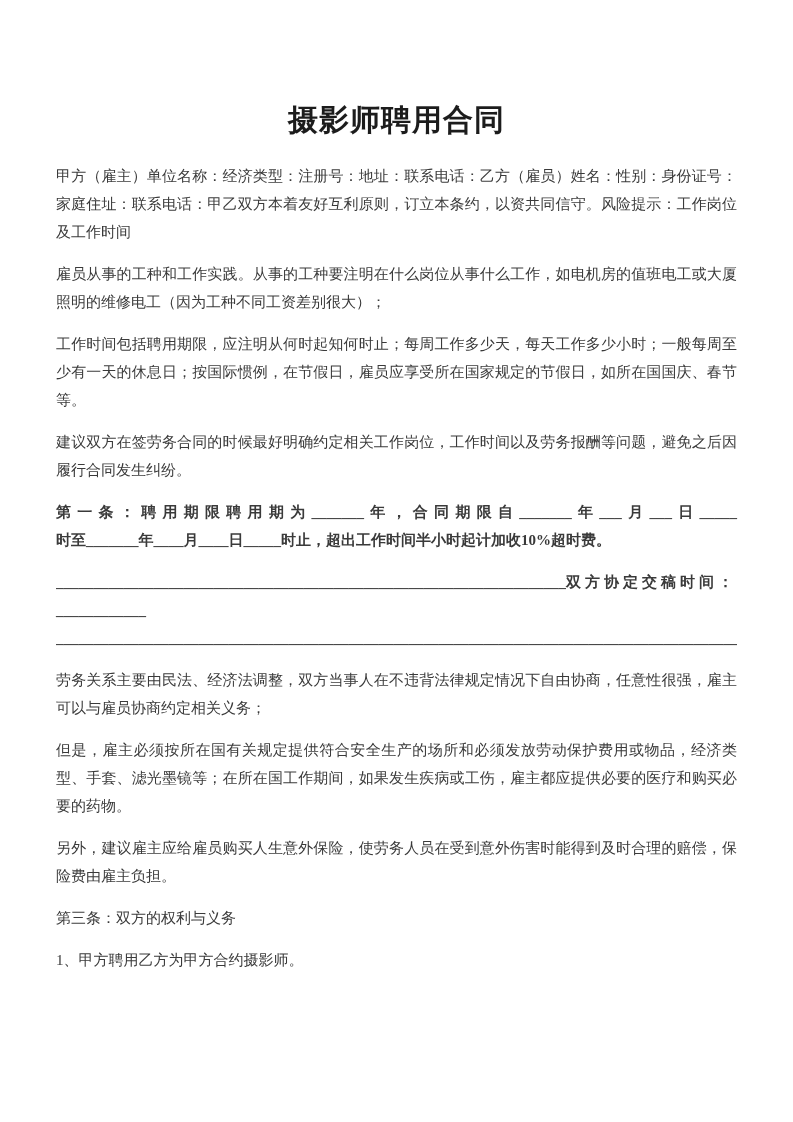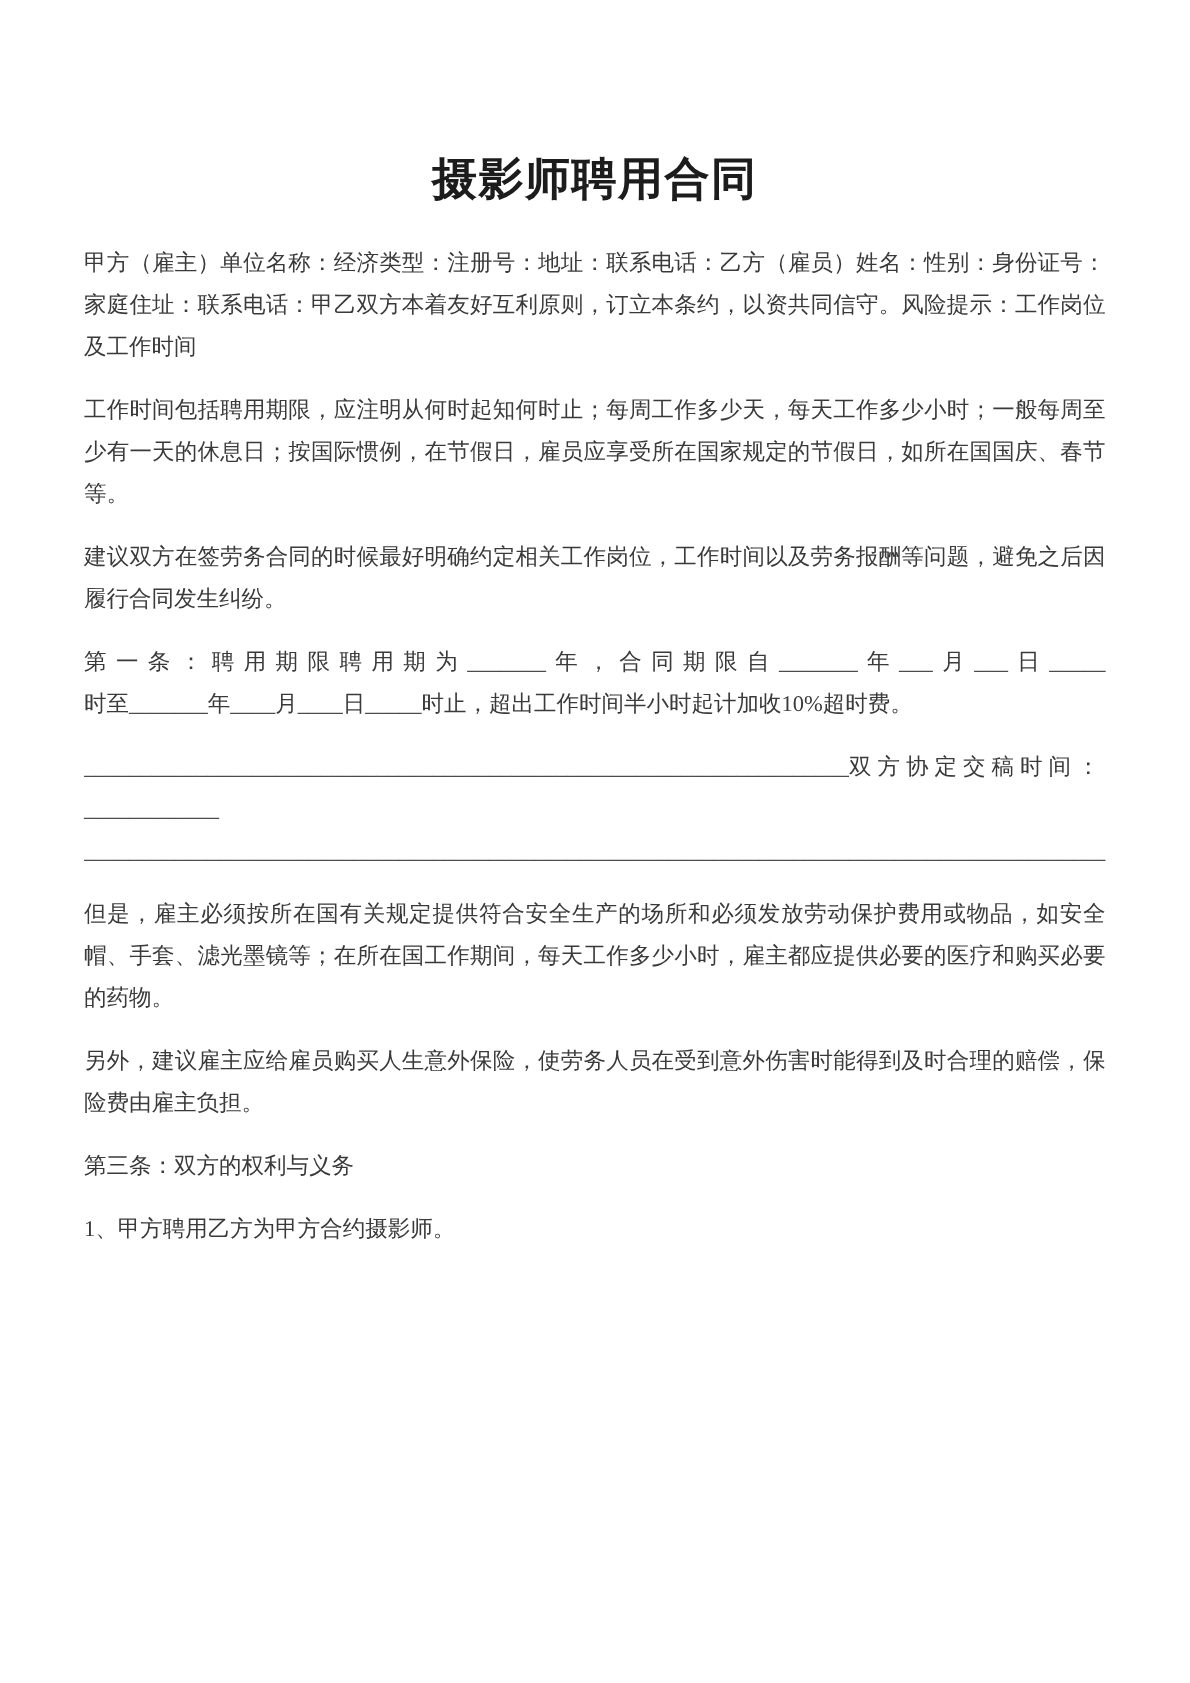--- a/index.html
+++ b/index.html
@@ -33,20 +33,21 @@
   }
   p.para {
     margin: 14px 0;
     text-align: justify;
   }
   p.para.first {
     margin-top: 22px;
   }
   .group {
     margin: 14px 0;
+    font-weight: bold;
   }
   .jline {
     height: 28px;
     line-height: 28px;
   }
   .just {
     text-align: justify;
     text-align-last: justify;
   }
   .oneline {
@@ -81,20 +82,21 @@
 </style>
 </head>
 <body>
 
 <div class="page">
 
   <h1 class="doc-title">摄影师聘用合同</h1>
 
   <p class="para first">甲方（雇主）单位名称：经济类型：注册号：地址：联系电话：乙方（雇员）姓名：性别：身份证号：家庭住址：联系电话：甲乙双方本着友好互利原则，订立本条约，以资共同信守。风险提示：工作岗位及工作时间</p>
 
+  <p class="para">雇员从事的工种和工作实践。从事的工种要注明在什么岗位从事什么工作，如电机房的值班电工或大厦照明的维修电工（因为工种不同工资差别很大）；</p>
 
   <p class="para">工作时间包括聘用期限，应注明从何时起知何时止；每周工作多少天，每天工作多少小时；一般每周至少有一天的休息日；按国际惯例，在节假日，雇员应享受所在国家规定的节假日，如所在国国庆、春节等。</p>
 
   <p class="para">建议双方在签劳务合同的时候最好明确约定相关工作岗位，工作时间以及劳务报酬等问题，避免之后因履行合同发生纠纷。</p>
 
   <div class="group">
     <div class="jline just">第一条：聘用期限聘用期为_______年，合同期限自_______年___月___日_____</div>
     <div class="jline oneline">时至_______年____月____日_____时止，超出工作时间半小时起计加收10%超时费。</div>
   </div>
 
@@ -104,22 +106,23 @@
       <span class="spaced">双方协定交稿时间：</span>
     </div>
     <div class="jline flexline">
       <span class="lead">____________</span>
     </div>
     <div class="jline flexline">
       <span class="fill">____________________________________________________________________________________________________</span>
     </div>
   </div>
 
+  <p class="para">劳务关系主要由民法、经济法调整，双方当事人在不违背法律规定情况下自由协商，任意性很强，雇主可以与雇员协商约定相关义务；</p>
 
-  <p class="para">但是，雇主必须按所在国有关规定提供符合安全生产的场所和必须发放劳动保护费用或物品，如安全帽、手套、滤光墨镜等；在所在国工作期间，每天工作多少小时，雇主都应提供必要的医疗和购买必要的药物。</p>
+  <p class="para">但是，雇主必须按所在国有关规定提供符合安全生产的场所和必须发放劳动保护费用或物品，经济类型、手套、滤光墨镜等；在所在国工作期间，如果发生疾病或工伤，雇主都应提供必要的医疗和购买必要的药物。</p>
 
   <p class="para">另外，建议雇主应给雇员购买人生意外保险，使劳务人员在受到意外伤害时能得到及时合理的赔偿，保险费由雇主负担。</p>
 
   <p class="para">第三条：双方的权利与义务</p>
 
   <p class="para">1、甲方聘用乙方为甲方合约摄影师。</p>
 
 </div>
 
 </body></html>

